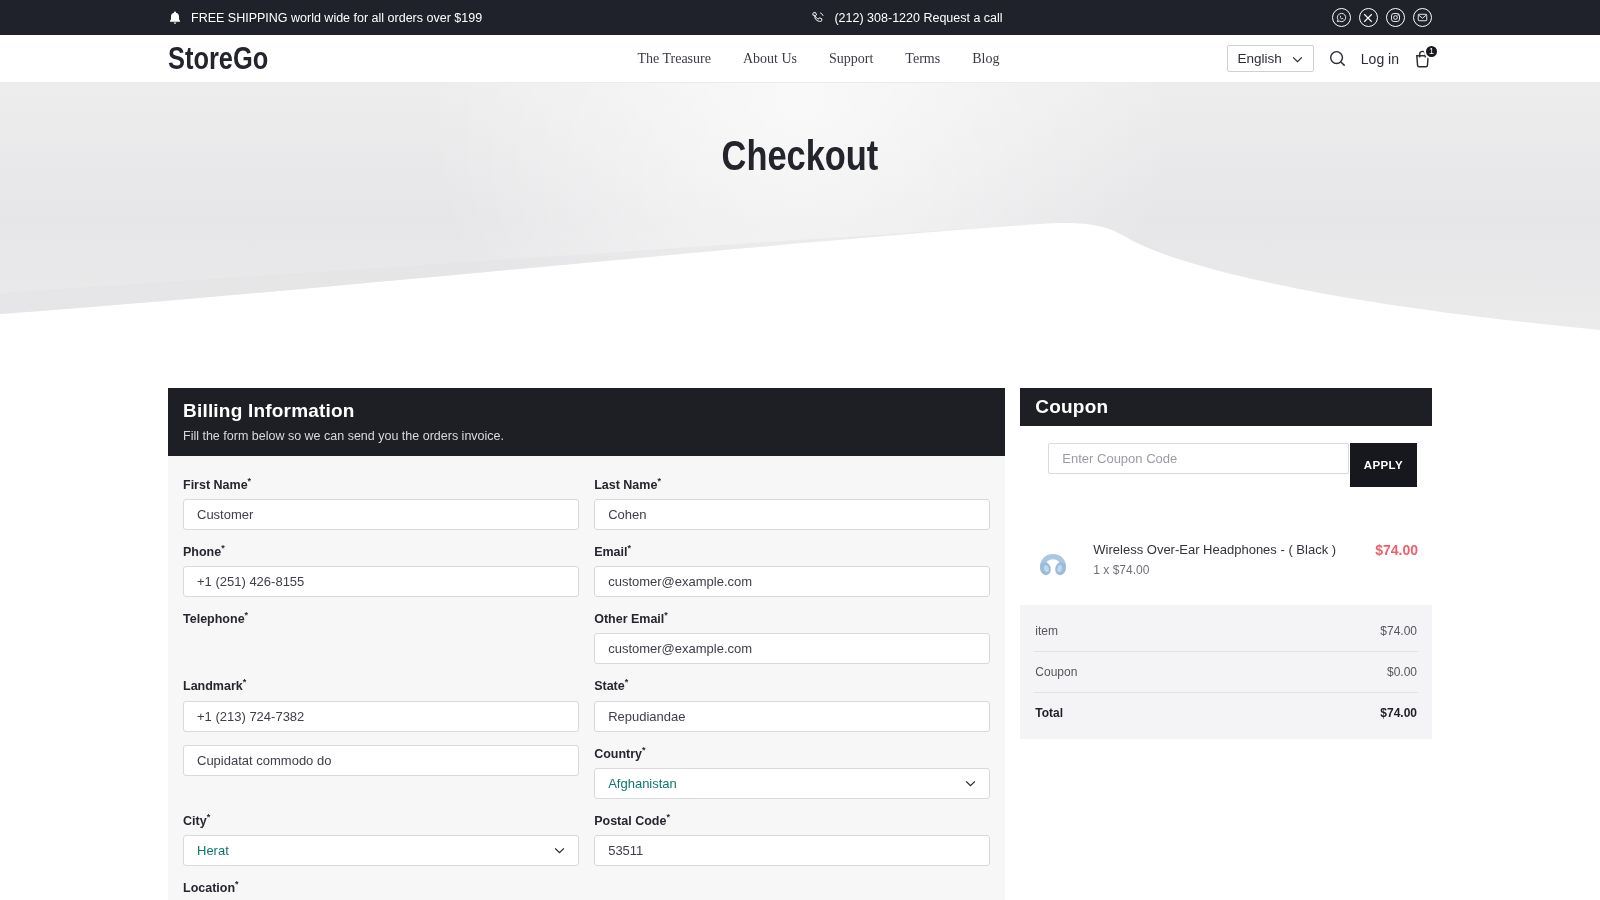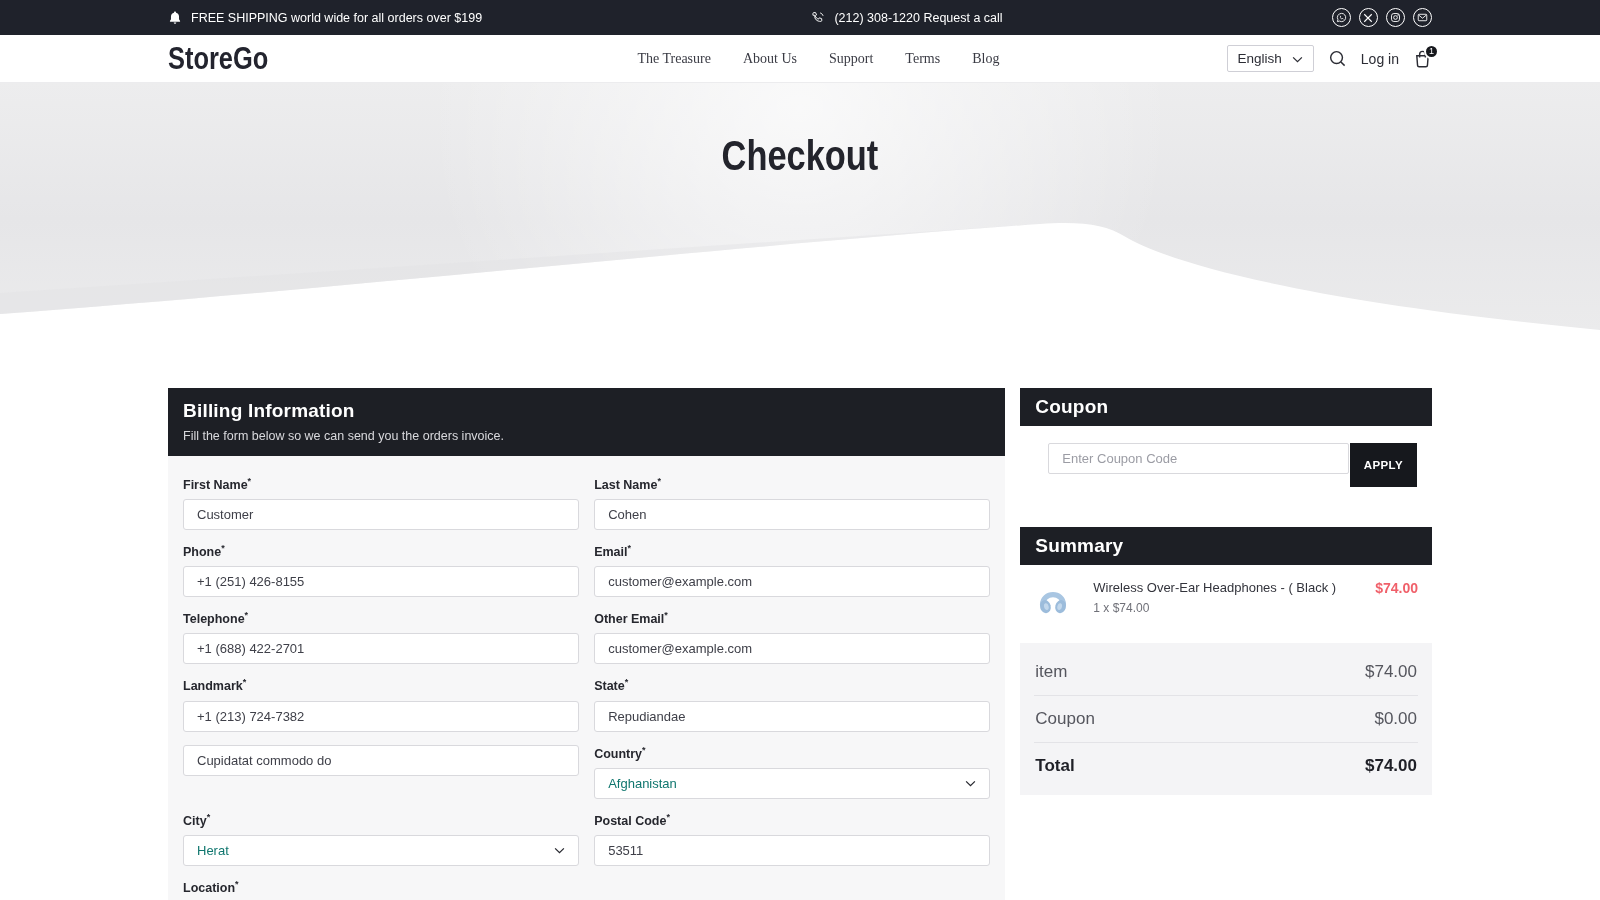--- a/index.html
+++ b/index.html
@@ -63,21 +63,21 @@
 
   .summary { margin-top: 16px; }
   .product-row { display: flex; align-items: flex-start; padding: 15px 14px 12px; background: #fff; }
   .thumb { width: 38px; height: 38px; flex: 0 0 38px; margin-right: 21px; }
   .prod-info { flex: 1; }
   .prod-name { font-size: 13px; color: #33343c; }
   .prod-qty { font-size: 12px; color: #6f7078; margin-top: 6px; }
   .prod-price { font-size: 14px; font-weight: 700; margin-left: 10px; }
 
   .totals { margin-top: 13px; background: #f4f4f6; padding: 6px 14px; }
-  .t-row { display: flex; justify-content: space-between; align-items: flex-end; padding: 13px 1px; font-size: 17px; color: #55565e; border-bottom: 1px solid #e3e3e7; }
+  .t-row { display: flex; justify-content: space-between; align-items: flex-end; padding: 13px 1px; font-size: 12px; color: #55565e; border-bottom: 1px solid #e3e3e7; }
   .t-row:last-child { border-bottom: none; }
   .t-row.total { font-weight: 700; color: #1f2027; }
 </style>
 </head>
 <body>
 
 <div class="page">
 
   <div class="topbar">
     <div class="container">
@@ -193,21 +193,20 @@
           <div class="field">
             <label><span>Phone</span><sup>*</sup></label>
             <input value="+1 (251) 426-8155" style="">
           </div>
           <div class="field">
             <label><span>Email</span><sup>*</sup></label>
             <input value="customer@example.com" style="">
           </div>
           <div class="field">
             <label><span>Telephone</span><sup>*</sup></label>
-            <input value="+1 (688) 422-2701" style="">
           </div>
           <div class="field">
             <label><span>Other Email</span><sup>*</sup></label>
             <input value="customer@example.com" style="">
           </div>
           <div class="field">
             <label><span>Landmark</span><sup>*</sup></label>
             <input value="+1 (213) 724-7382" style="">
           </div>
           <div class="field">
@@ -253,23 +252,20 @@
           <div class="panel-head">
             <h2>Coupon</h2>
           </div>
           <div class="coupon-body">
             <input placeholder="Enter Coupon Code" style="">
             <button class="apply-btn">APPLY</button>
           </div>
         </section>
 
         <section class="summary">
-          <div class="panel-head">
-            <h2>Summary</h2>
-          </div>
           <div class="product-row">
             <svg class="thumb" viewBox="0 0 40 40">
               <path d="M9 26 C9 12 31 12 31 26" fill="none" stroke="#a9c6e2" stroke-width="5.5" stroke-linecap="round"></path>
               <ellipse cx="12" cy="28" rx="5.6" ry="7" fill="#9cbcdb" transform="rotate(-14 12 28)"></ellipse>
               <ellipse cx="28" cy="28" rx="5.6" ry="7" fill="#9cbcdb" transform="rotate(14 28 28)"></ellipse>
               <ellipse cx="13" cy="28" rx="2.4" ry="3.6" fill="#c3d8ec" transform="rotate(-14 13 28)"></ellipse>
               <ellipse cx="27" cy="28" rx="2.4" ry="3.6" fill="#c3d8ec" transform="rotate(14 27 28)"></ellipse>
             </svg>
             <div class="prod-info">
               <div class="prod-name">Wireless Over-Ear Headphones - ( Black )</div>

